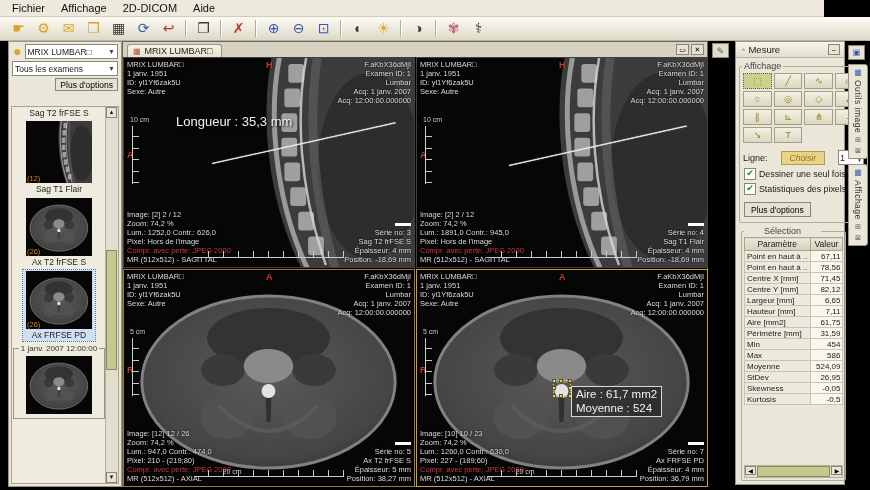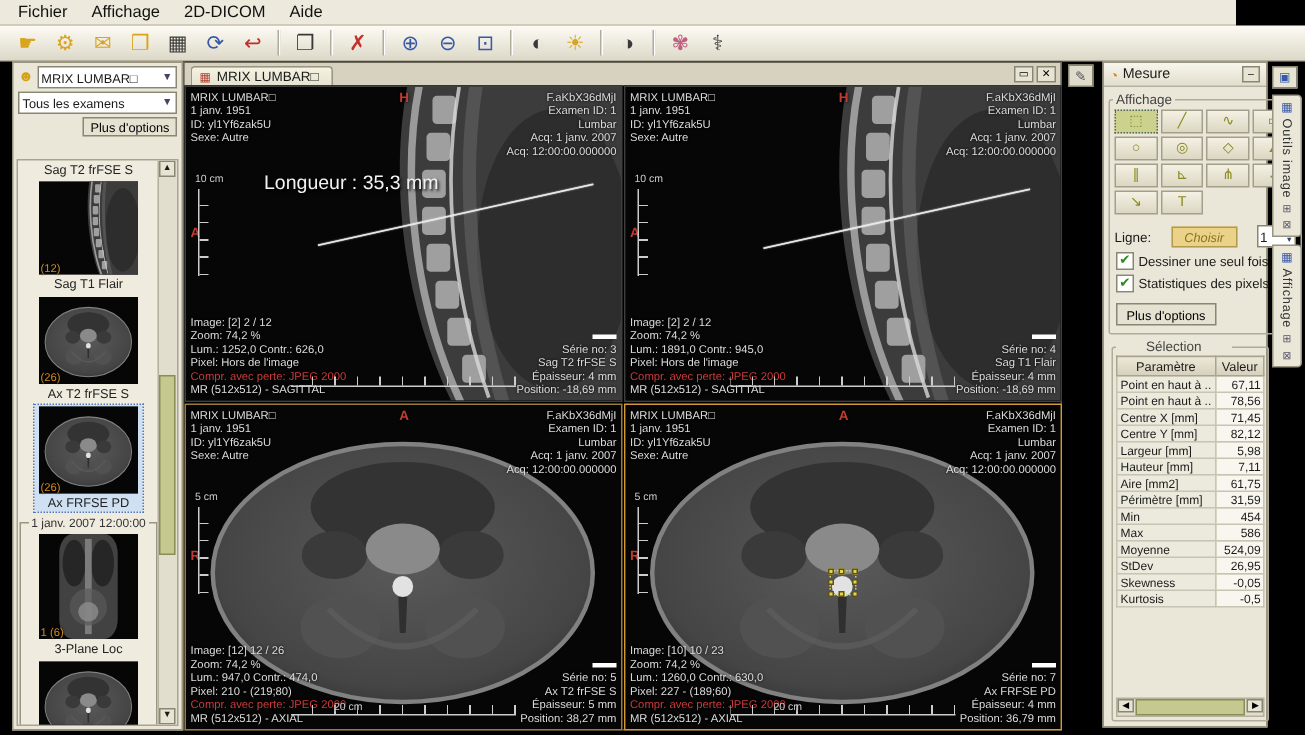--- a/index.html
+++ b/index.html
@@ -284,30 +284,20 @@
 
               <span class="badge">(26)</span>
             </div>
             <div class="tcap">Ax FRFSE PD</div>
           </div>
           </div>
         <fieldset class="dgroup">
           <legend>1 janv. 2007 12:00:00</legend>
           <div>
 
-          <div class="thumb k-cor">
-              <div class="timg">
-
-                <svg class="art art-cor" viewBox="0 0 293 216" preserveAspectRatio="none">
-                    <use href="#cor-art"></use>
-                  </svg>
-                <span class="badge">1 (6)</span>
-              </div>
-              <div class="tcap">3-Plane Loc</div>
-            </div>
               <div class="thumb k-ax2">
               <div class="timg">
 
                 <svg class="art art-ax" viewBox="0 0 293 216" preserveAspectRatio="none">
                     <use href="#ax-art"></use>
                   </svg>
 
               </div>
               <div class="tcap"></div>
             </div>
@@ -513,20 +503,24 @@
         <div class="roi">
           <i class="h1"></i>
             <i class="h2"></i>
             <i class="h3"></i>
             <i class="h4"></i>
           <i class="h5"></i>
             <i class="h6"></i>
             <i class="h7"></i>
             <i class="h8"></i>
         </div>
+        <div class="roilbl">
+          <div>Aire : 61,7 mm2</div>
+          <div>Moyenne : 524</div>
+        </div>
       </div>
     </div>
   </div>
 
   <button class="float-tool">✎</button>
 
   <div class="mesure">
     <div class="m-head">
       <span class="icn">◔</span>
       <span class="t">Mesure</span>
@@ -591,21 +585,21 @@
             <tr>
             <td class="p">Centre X [mm]</td>
             <td class="v">71,45</td>
           </tr>
             <tr>
             <td class="p">Centre Y [mm]</td>
             <td class="v">82,12</td>
           </tr>
             <tr>
             <td class="p">Largeur [mm]</td>
-            <td class="v">5,98</td>
+            <td class="v">6,65</td>
           </tr>
             <tr>
             <td class="p">Hauteur [mm]</td>
             <td class="v">7,11</td>
           </tr>
             <tr>
             <td class="p">Aire [mm2]</td>
             <td class="v">61,75</td>
           </tr>
             <tr>

